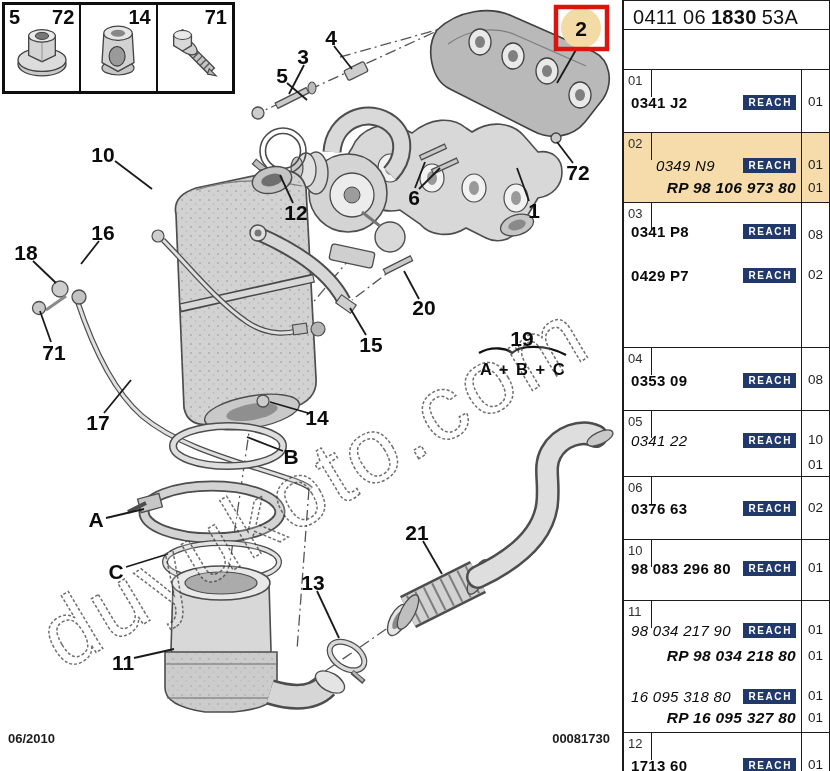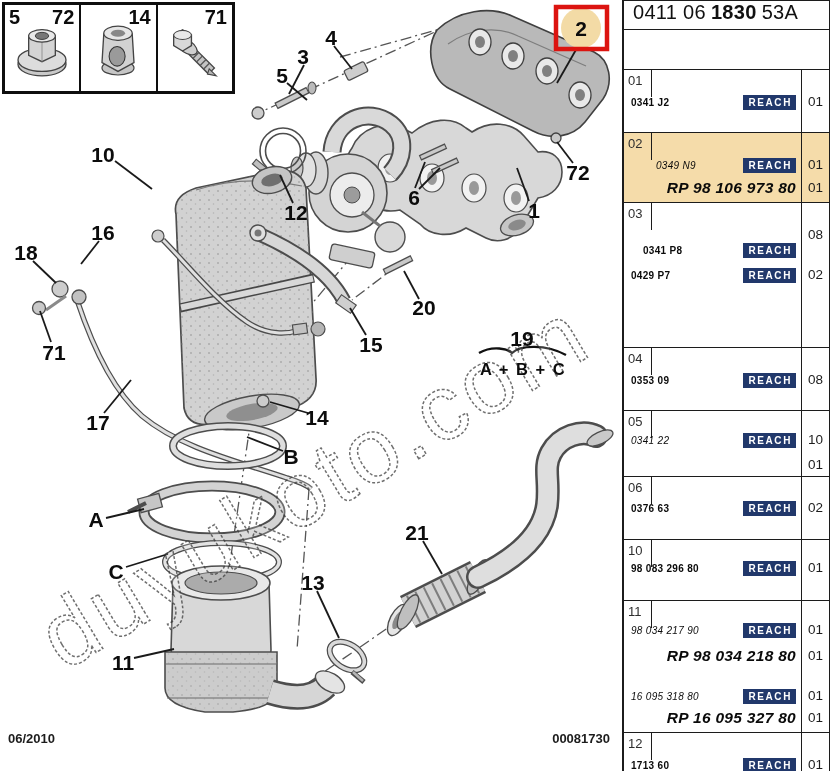--- a/index.html
+++ b/index.html
@@ -24,33 +24,33 @@
     font-size:21px;color:#0c0c0c;line-height:1;white-space:nowrap;z-index:5;}
   .callout.sum{font-size:16.5px;letter-spacing:1.5px;}
   
   .f-date{position:absolute;left:8px;top:731px;font-weight:bold;font-size:13px;color:#1c1c1c;}
   .f-num{position:absolute;right:12px;top:731px;font-weight:bold;font-size:13px;color:#1c1c1c;}
   
   .panel{position:absolute;left:622px;top:0;width:208px;height:771px;
     border-left:2px solid #1c1c1c;border-right:1.5px solid #1c1c1c;box-sizing:border-box;background:#fff;}
   .panel-title{position:absolute;left:0;top:0;width:100%;height:30px;
     border-top:1.5px solid #1c1c1c;border-bottom:1.5px solid #1c1c1c;box-sizing:border-box;
-    display:flex;align-items:flex-start;padding-left:9px;font-size:20px;color:#111;letter-spacing:.3px;}
+    display:flex;align-items:flex-end;padding-left:9px;font-size:20px;color:#111;letter-spacing:.3px;}
   .panel-title .tp{margin-right:5px;} .panel-title .b{font-weight:bold;margin-right:5px;}
   .panel-gap{position:absolute;left:0;top:30px;width:100%;height:40px;
     border-bottom:1.5px solid #1c1c1c;box-sizing:border-box;}
   .rows{position:absolute;left:0;top:70px;right:0;}
   .prow{position:relative;border-bottom:1.5px solid #1c1c1c;box-sizing:border-box;background:#fff;}
   .prow.hl{background:#f5dcaa;}
   .prow .idx{position:absolute;left:4px;top:3px;font-size:13px;color:#2e2e2e;}
   .prow .idxline{position:absolute;left:27px;top:0;height:27px;width:0;border-left:1.5px solid #1c1c1c;}
   .prow .qtycol{position:absolute;right:0;top:0;bottom:0;width:28px;border-left:1.5px solid #1c1c1c;box-sizing:border-box;}
   .qty{position:absolute;left:0;width:100%;text-align:center;font-size:13.5px;color:#1d1d1d;height:20px;line-height:20px;}
   .line{position:absolute;left:7px;right:33px;height:20px;display:flex;align-items:center;}
-  .part{font-size:10px;font-weight:bold;color:#0a0a0a;letter-spacing:.3px;white-space:nowrap;}
+  .part{font-size:15px;font-weight:bold;color:#0a0a0a;letter-spacing:.3px;white-space:nowrap;}
   .part.it{font-weight:normal;font-style:italic;}
   .line .sp{flex:1;}
   .line.rp{justify-content:flex-end;}
   .line.rp .part{font-weight:bold;font-style:italic;font-size:15.5px;}
   .reach{background:#21386b;color:#fff;font-size:10px;font-weight:bold;
     letter-spacing:1.6px;padding:3px 4px 2px 5px;line-height:1;flex:none;}
 </style>
 </head>
 <body>
 
@@ -367,21 +367,21 @@
           <span class="part">RP 98 106 973 80</span>
         </div>
         <div class="qtycol">
           <span class="qty" style="top: 22px;">01</span>
           <span class="qty" style="top: 45px;">01</span>
         </div>
       </div>
       <div class="prow" style="height: 145px;">
         <span class="idx">03</span>
         <div class="idxline"></div>
-        <div class="line" style="top: 37px; margin-left: 12px;">
+        <div class="line" style="top: 18px;">
           <span class="part">0341 P8</span>
           <span class="sp"></span>
           <span class="reach">REACH</span>
         </div>
         <div class="line" style="top: 62px;">
           <span class="part">0429 P7</span>
           <span class="sp"></span>
           <span class="reach">REACH</span>
         </div>
         <div class="qtycol">

